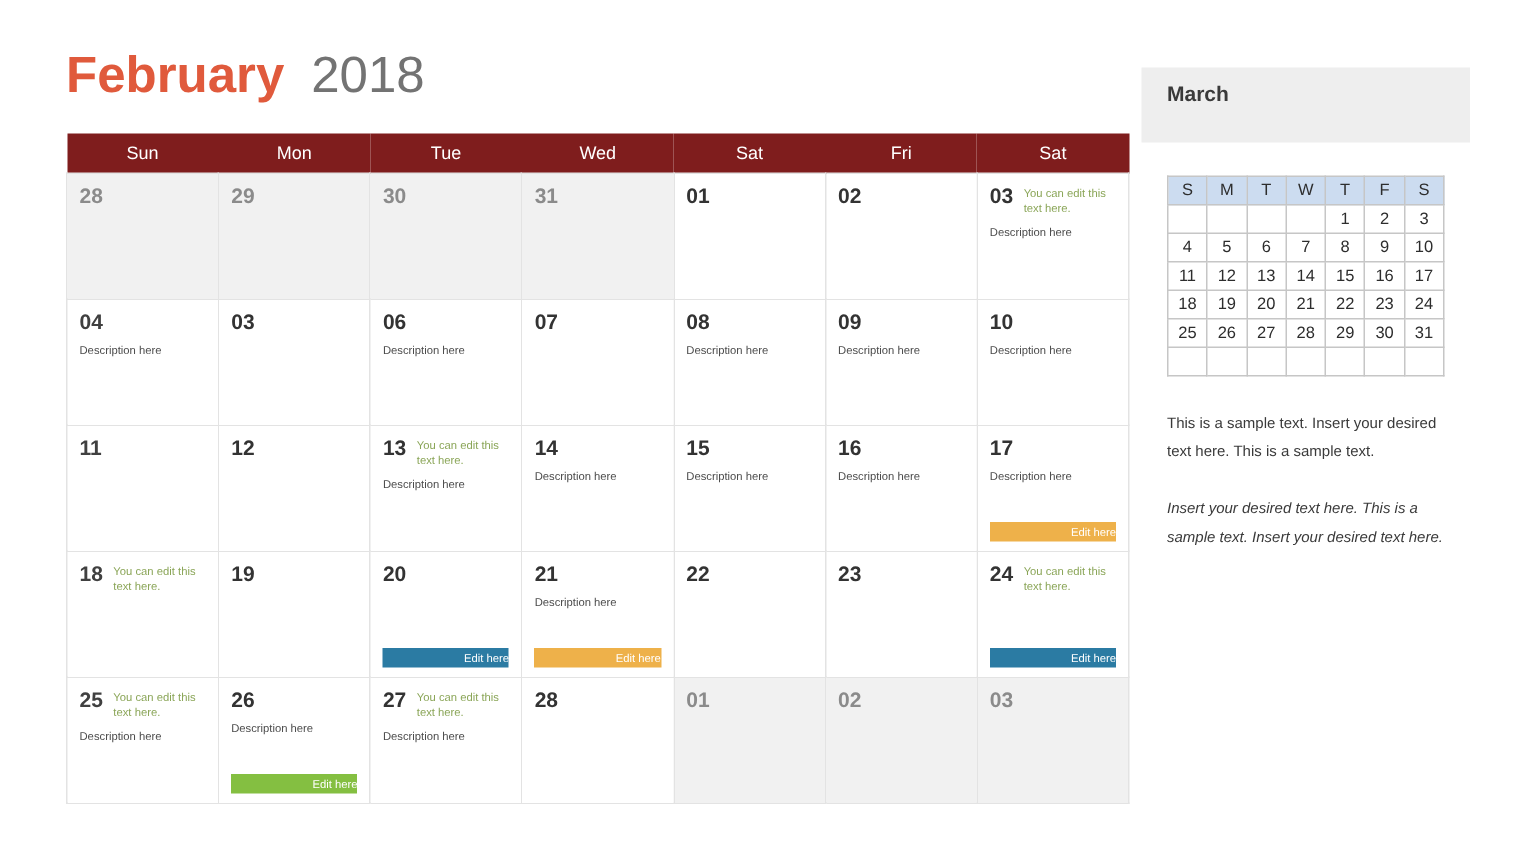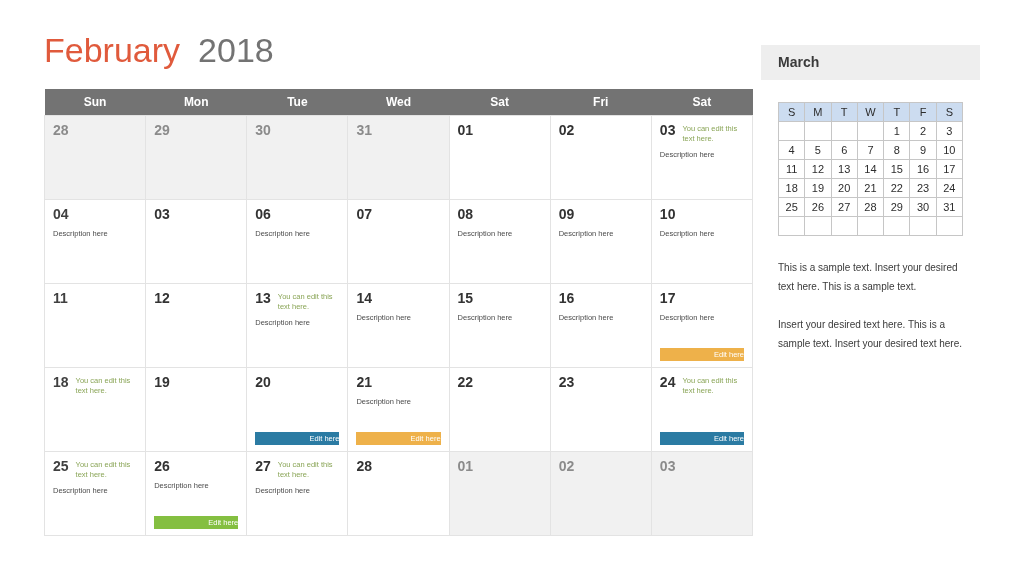--- a/index.html
+++ b/index.html
@@ -18,43 +18,43 @@
   
   #page-title {
     position: absolute;
     left: 44px;
     top: 30px;
     font-size: 34px;
     line-height: 40px;
     white-space: nowrap;
   }
   #page-title .month {
-    font-weight: normal;
+    font-weight: bold;
     color: #e05a3c;
   }
   #page-title .year {
     font-weight: normal;
     color: #737373;
     margin-left: 18px;
   }
 
   
   #calendar {
     position: absolute;
     left: 44px;
     top: 89px;
     width: 709px;
     border-collapse: collapse;
     table-layout: fixed;
   }
   #calendar th {
-    background: #737373;
+    background: #7f1d1d;
     color: #ffffff;
     font-size: 12px;
-    font-weight: bold;
+    font-weight: normal;
     height: 26px;
     text-align: center;
     vertical-align: middle;
     border: none;
     padding: 0;
   }
   #calendar td {
     border: 1px solid #e3e3e3;
     vertical-align: top;
     padding: 0;
@@ -116,21 +116,21 @@
 
   
   #sidebar {
     position: absolute;
     left: 761px;
     top: 45px;
     width: 219px;
   }
   #sidebar-title {
     background: #eeeeee;
-    height: 35px;
+    height: 50px;
     line-height: 34px;
     padding-left: 17px;
     font-size: 14px;
     font-weight: bold;
     color: #3a3a3a;
     box-sizing: border-box;
   }
   #sidebar-body {
     margin-top: 9px;
     width: 219px;
@@ -169,21 +169,21 @@
     text-align: center;
     padding: 0;
   }
   #sidebar-text {
     margin-top: 22px;
     font-size: 10px;
     line-height: 19px;
     color: #3a3a3a;
   }
   #sidebar-text p { margin: 0; }
-  #sidebar-text p + p { margin-top: 19px; }
+  #sidebar-text p + p { margin-top: 19px; font-style: italic; }
 </style>
 </head>
 <body>
 
 <div id="page-title">
   <span class="month">February</span><span class="year">2018</span>
 </div>
 
 <table id="calendar">
   <thead>

